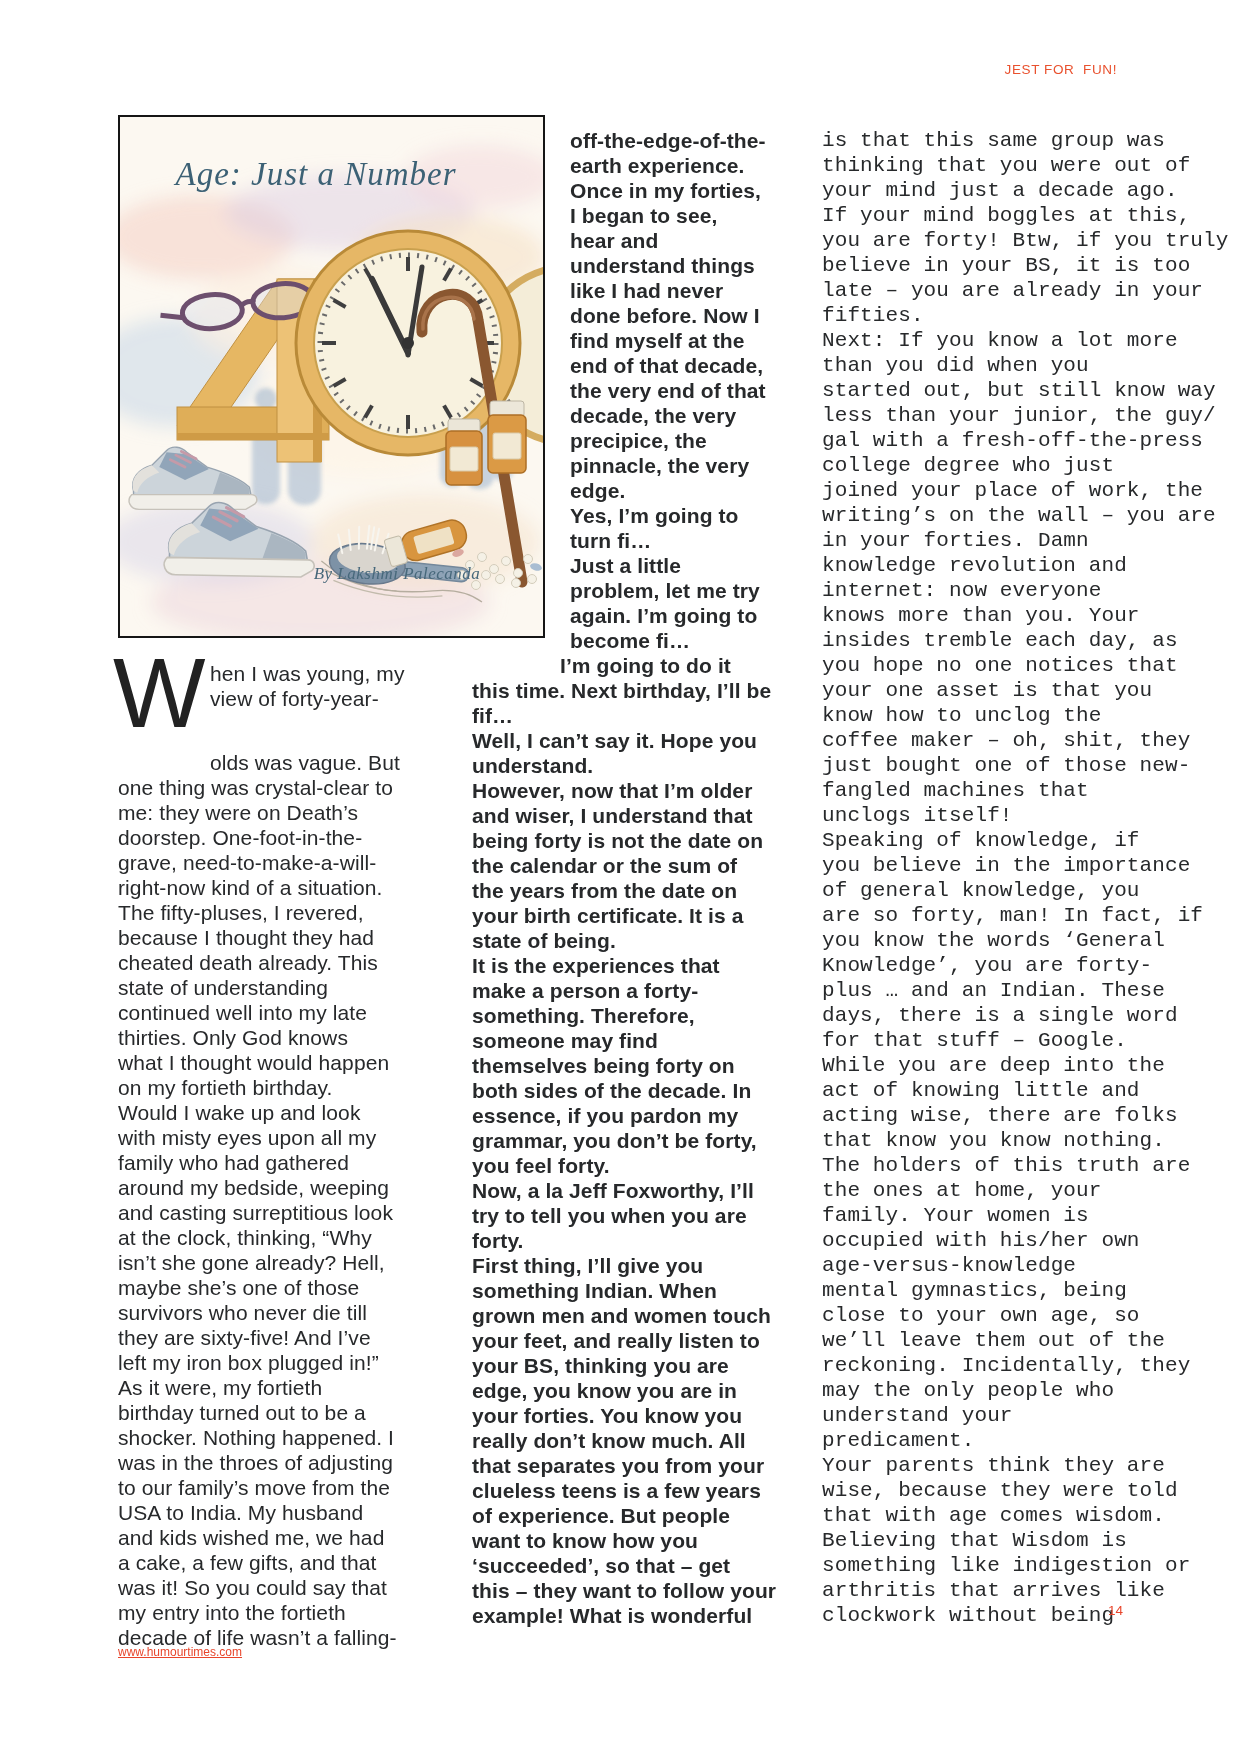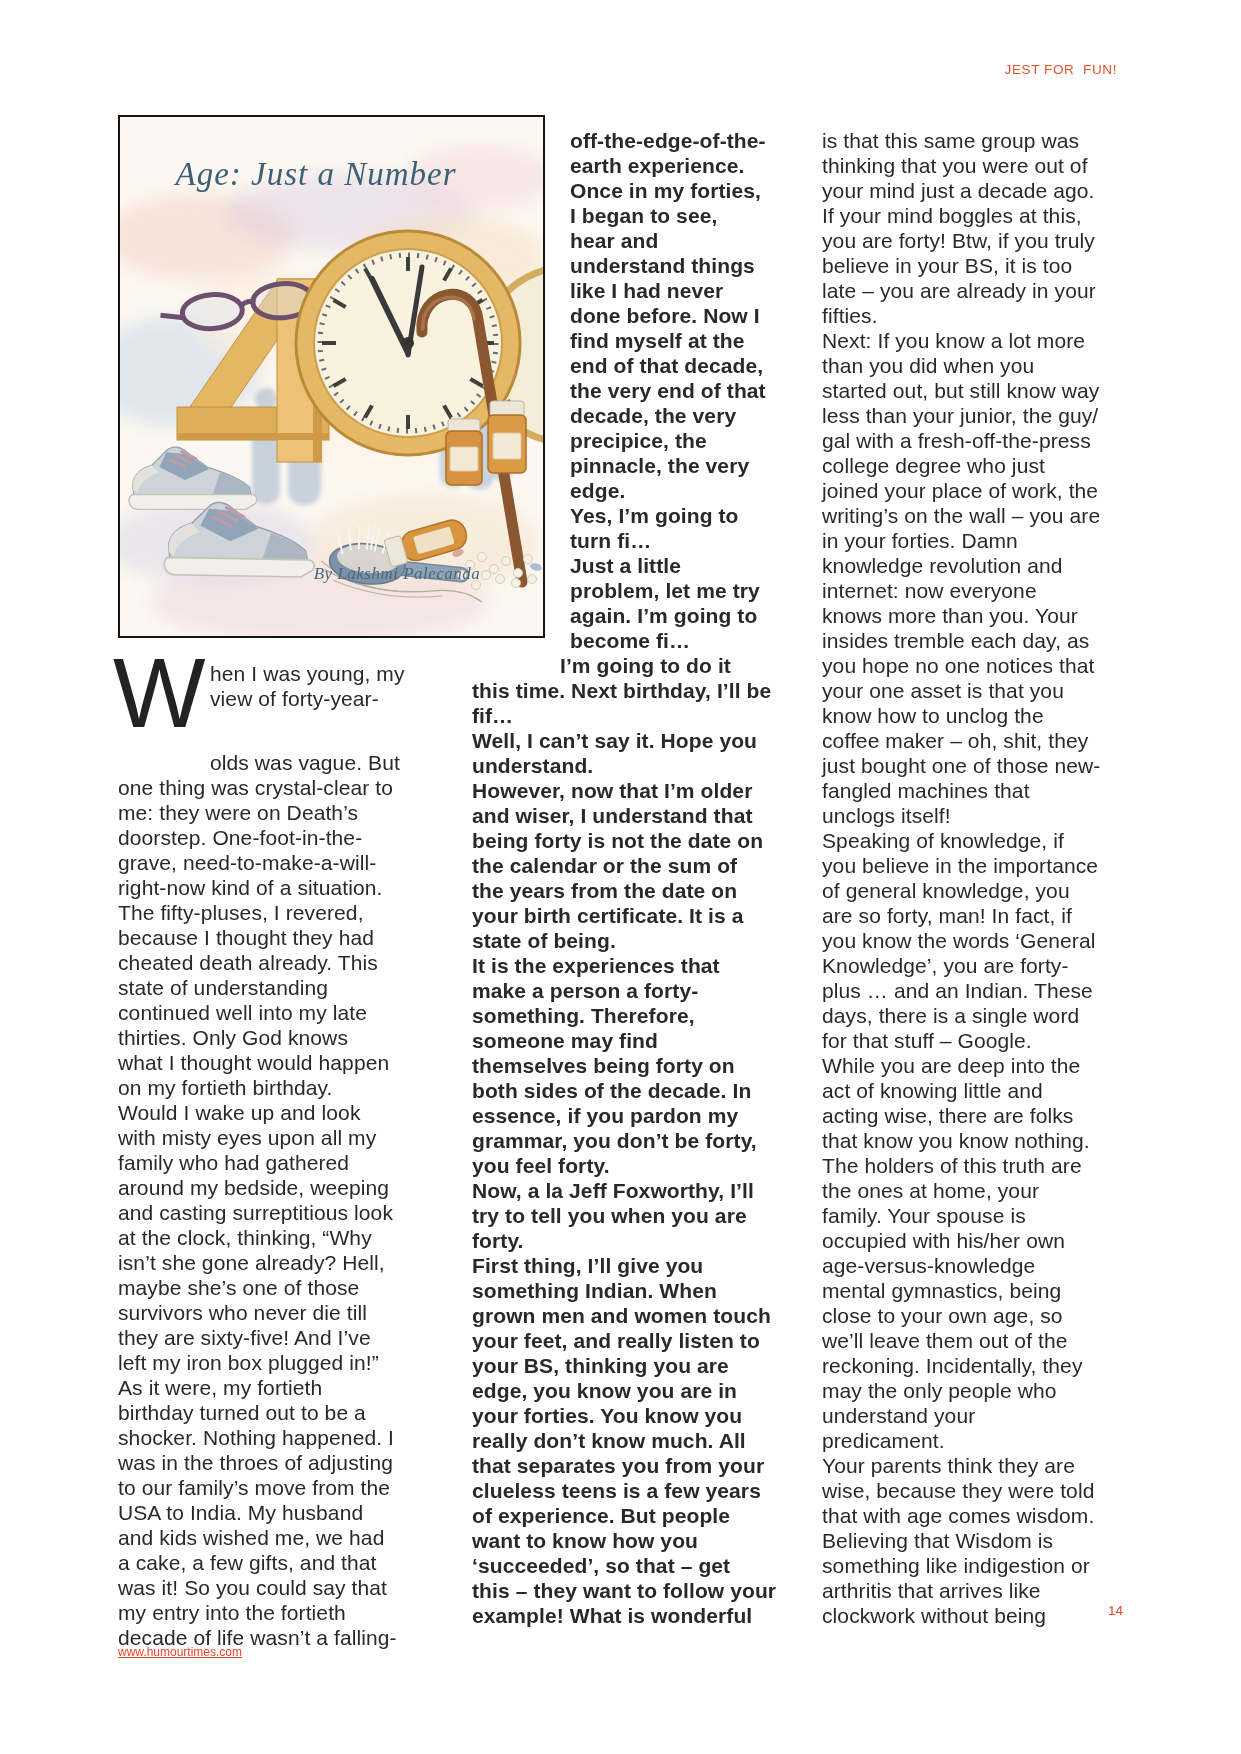--- a/index.html
+++ b/index.html
@@ -8,21 +8,21 @@
   .header-label{position:absolute;top:62px;right:124px;font-size:13.5px;letter-spacing:.6px;
         color:#e9512e;white-space:pre;}
   .illustration{position:absolute;left:118px;top:115px;width:427px;height:523px;
         border:2px solid #151515;box-sizing:border-box;background:#fbf7f0;font-style:italic;}
   .illustration svg{display:block;width:100%;height:100%;}
   .col{position:absolute;font-size:21px;line-height:25px;letter-spacing:.1px;}
   .col .ln{height:25px;white-space:nowrap;}
   .col1{left:118px;top:661px;width:298px;}
   .col2{left:472px;top:128px;width:296px;font-weight:bold;}
   .col2-narrow{margin-left:98px;}
-  .col3{left:822px;top:128px;width:302px;}
+  .col3{left:822px;top:128px;width:302px;font-family:Liberation Mono, monospace;}
   .dropcap{position:absolute;left:-5px;top:-11px;font-size:98px;line-height:86px;color:#222;}
   .footer-link{position:absolute;left:118px;top:1645px;font-size:12px;color:#e8452b;
         text-decoration:underline;cursor:pointer;}
   .page-num{position:absolute;top:1603px;right:118px;font-size:13.5px;color:#e8452b;}
 </style>
 </head>
 <body>
 
 <div class="page">
 
@@ -343,21 +343,21 @@
         <div class="ln">Knowledge’, you are forty-</div>
         <div class="ln">plus … and an Indian. These</div>
         <div class="ln">days, there is a single word</div>
         <div class="ln">for that stuff – Google.</div>
         <div class="ln">While you are deep into the</div>
         <div class="ln">act of knowing little and</div>
         <div class="ln">acting wise, there are folks</div>
         <div class="ln">that know you know nothing.</div>
         <div class="ln">The holders of this truth are</div>
         <div class="ln">the ones at home, your</div>
-        <div class="ln">family. Your spouse is</div>
+        <div class="ln">family. Your women is</div>
         <div class="ln">occupied with his/her own</div>
         <div class="ln">age-versus-knowledge</div>
         <div class="ln">mental gymnastics, being</div>
         <div class="ln">close to your own age, so</div>
         <div class="ln">we’ll leave them out of the</div>
         <div class="ln">reckoning. Incidentally, they</div>
         <div class="ln">may the only people who</div>
         <div class="ln">understand your</div>
         <div class="ln">predicament.</div>
         <div class="ln">Your parents think they are</div>

